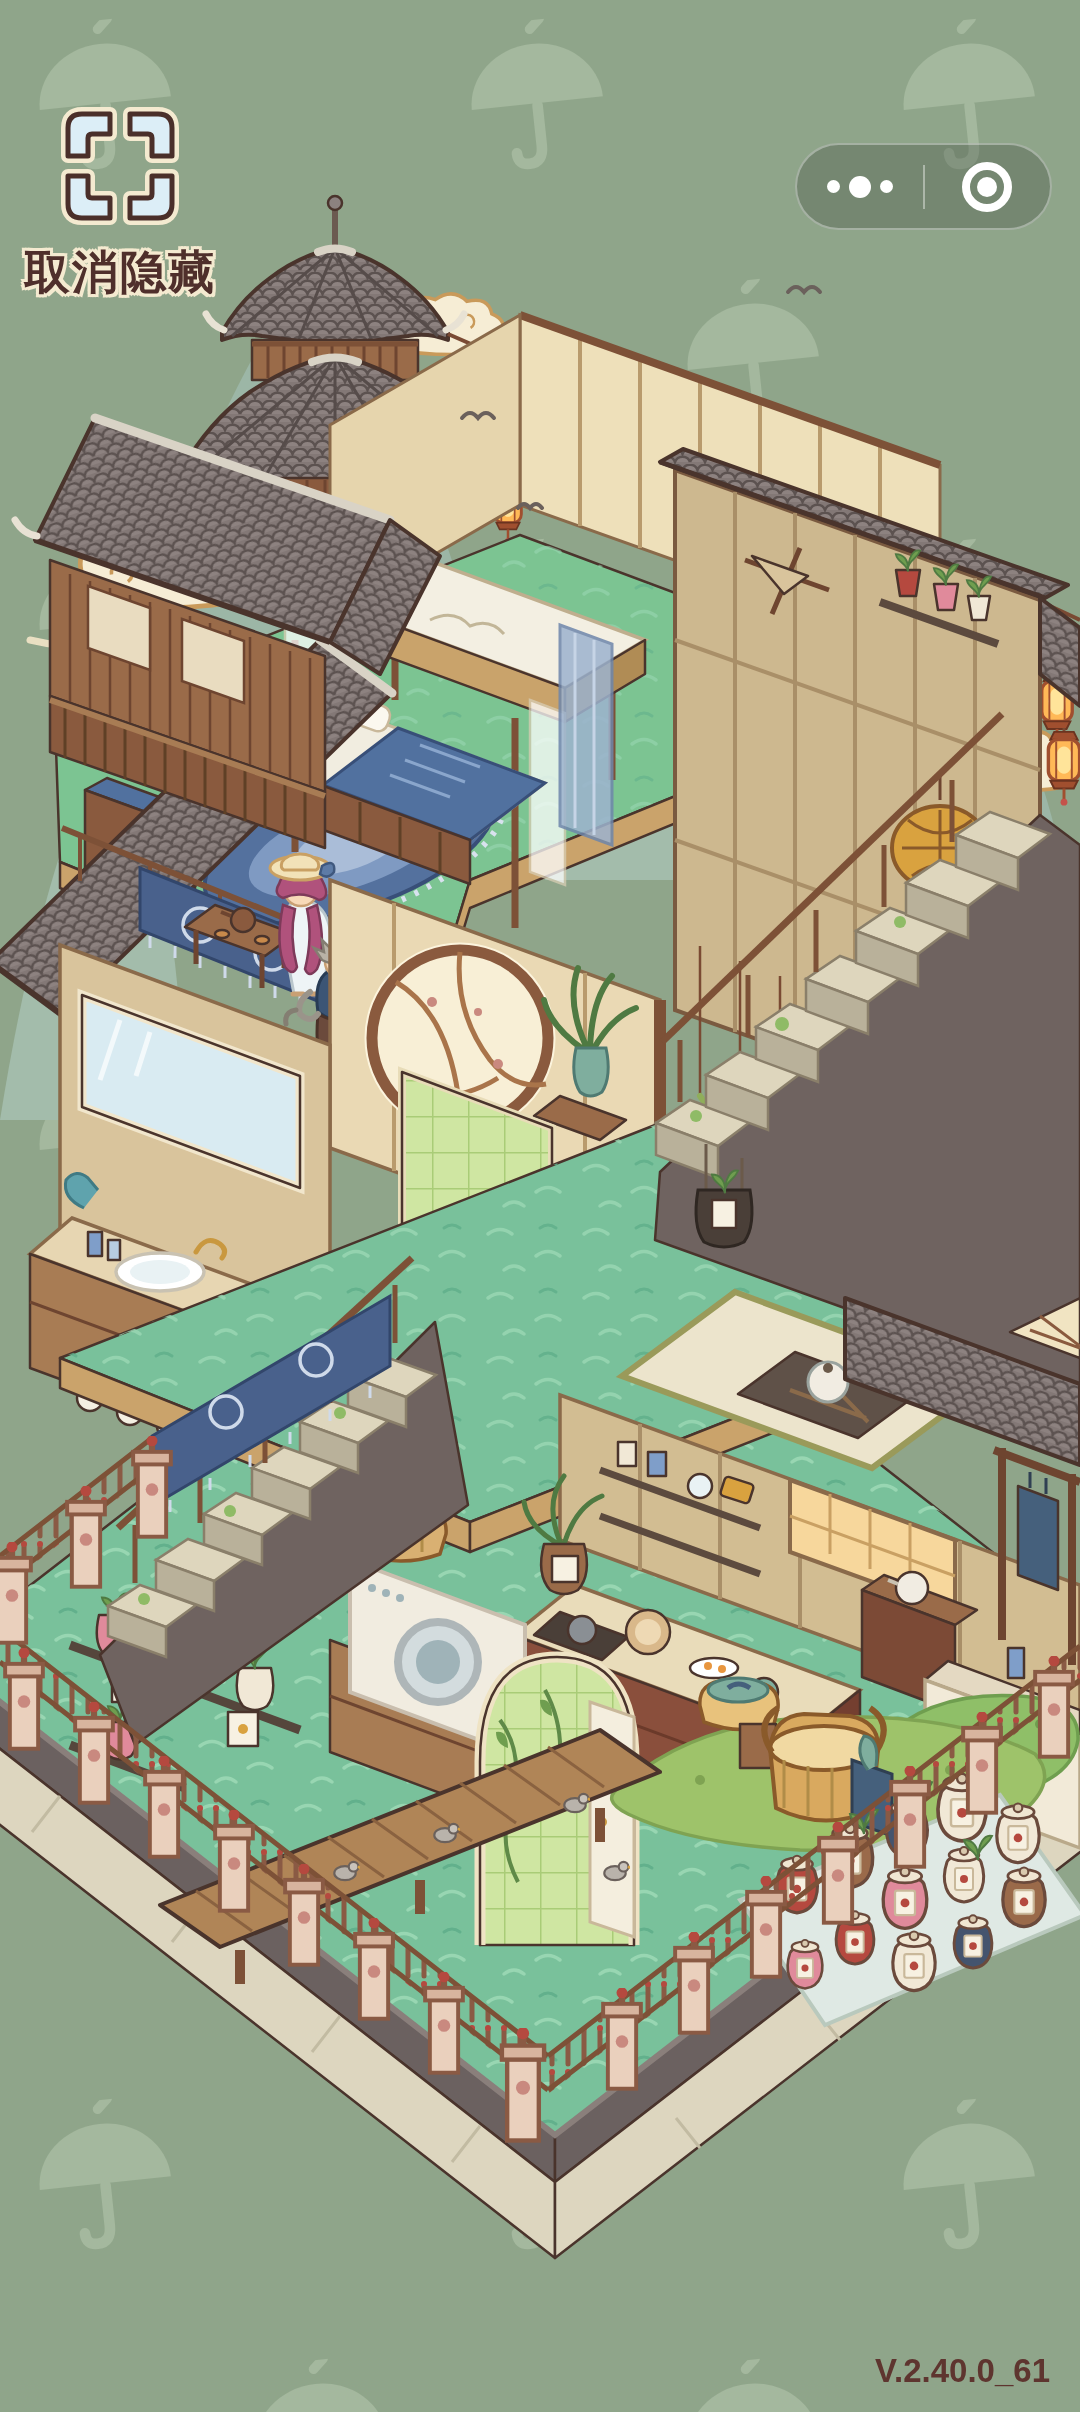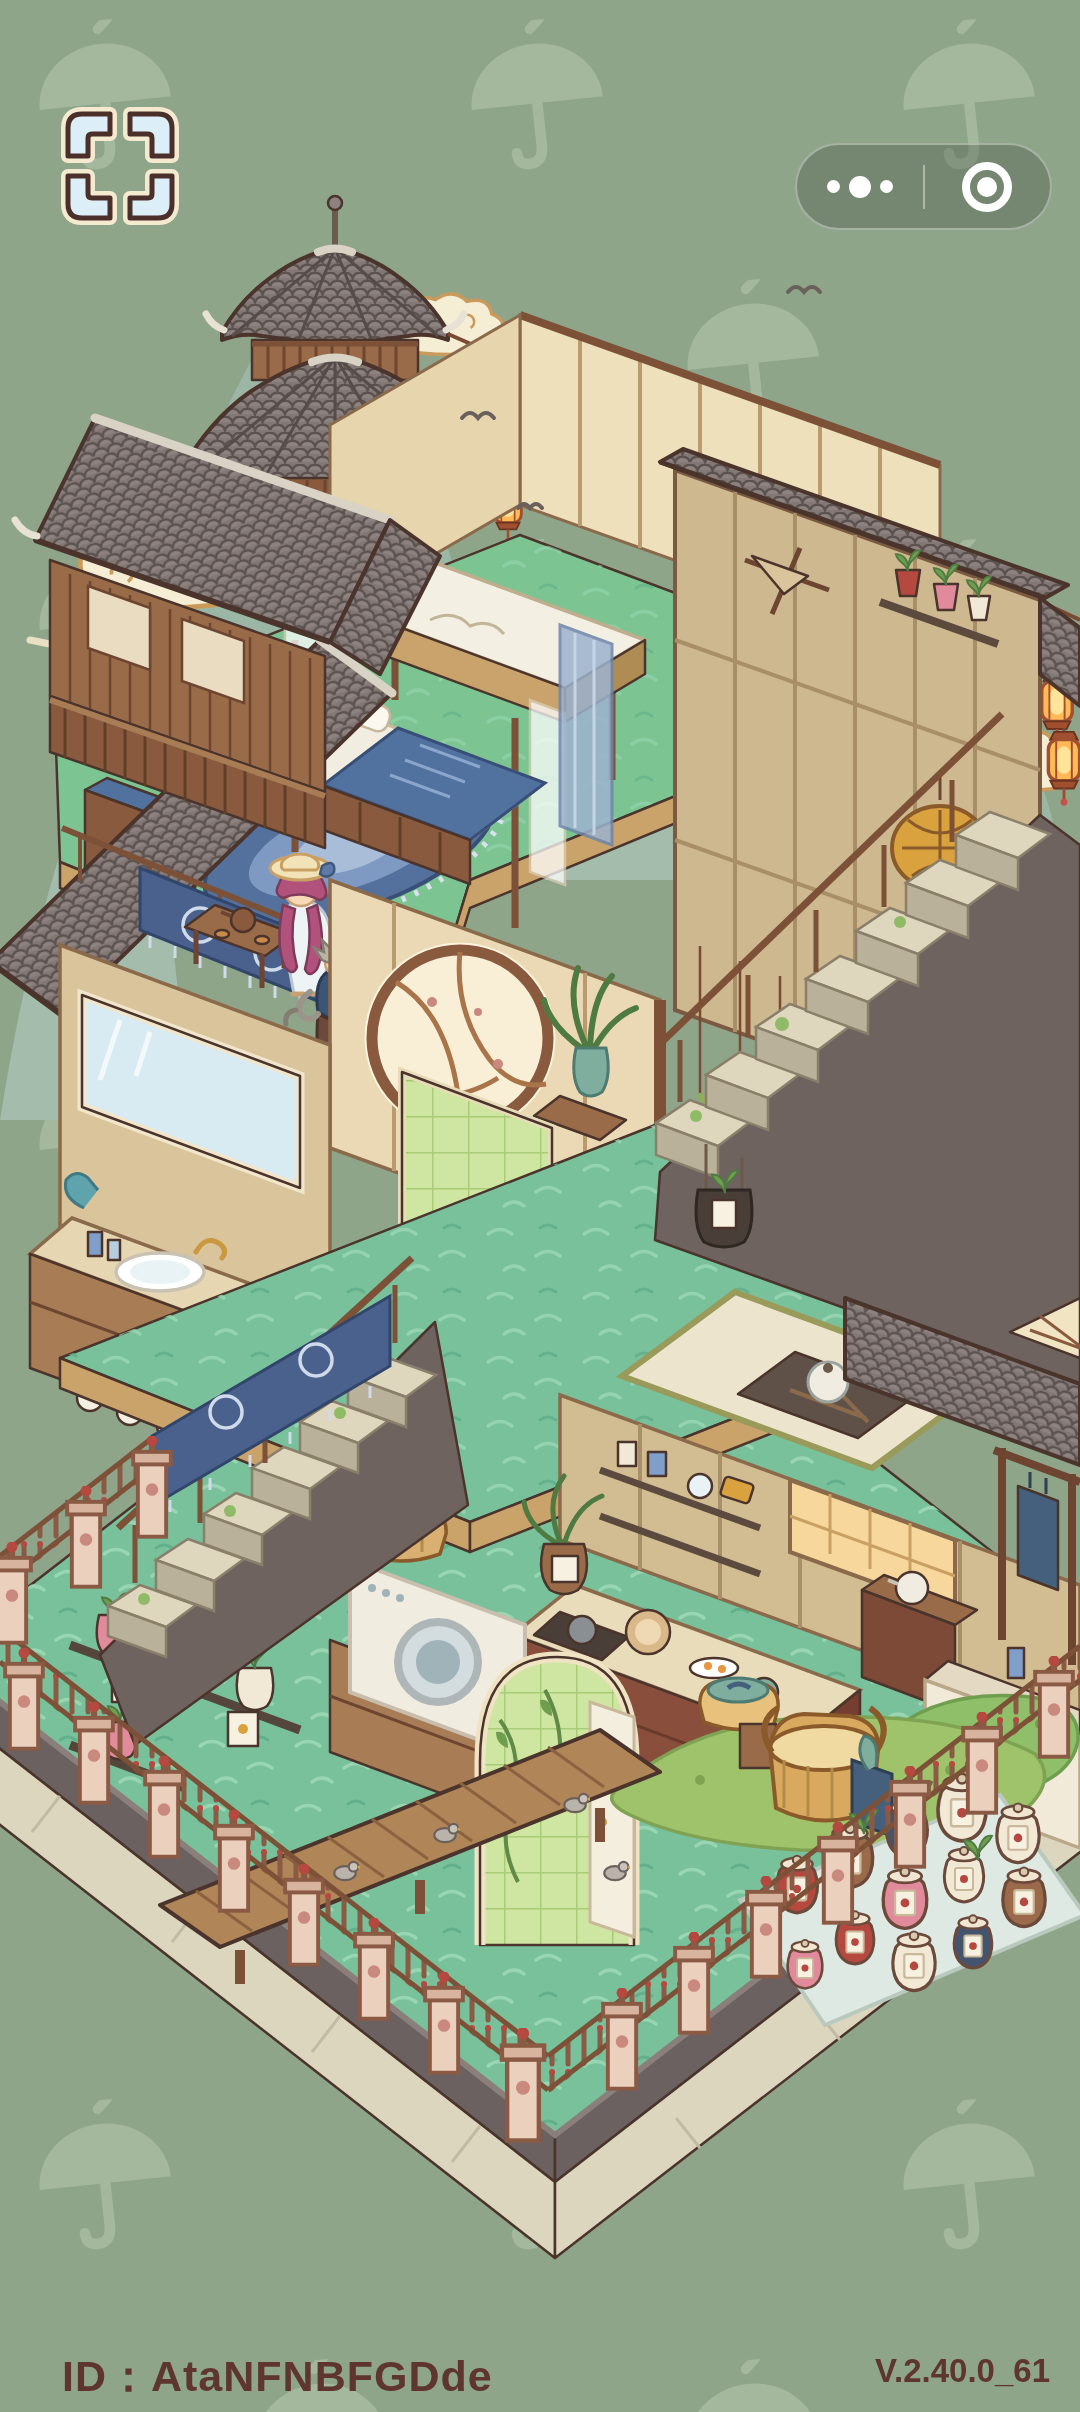--- a/index.html
+++ b/index.html
@@ -684,33 +684,33 @@
         <path d="M14,76 V104 Q14,118 28,118 H56 V98 H38 Q34,98 34,94 V76 Z"></path>
         <path d="M118,76 V104 Q118,118 104,118 H76 V98 H94 Q98,98 98,94 V76 Z"></path>
       </g>
       <g stroke="#4a2f2a" stroke-width="5" fill="#dceef7" stroke-linejoin="round">
         <path d="M14,56 V28 Q14,14 28,14 H56 V34 H38 Q34,34 34,38 V56 Z"></path>
         <path d="M118,56 V28 Q118,14 104,14 H76 V34 H94 Q98,34 98,38 V56 Z"></path>
         <path d="M14,76 V104 Q14,118 28,118 H56 V98 H38 Q34,98 34,94 V76 Z"></path>
         <path d="M118,76 V104 Q118,118 104,118 H76 V98 H94 Q98,98 98,94 V76 Z"></path>
       </g>
     </svg>
+    <span class="lbl">取消隐藏</span>
   </div>
 
   <div class="capsule">
     <div class="cap-half">
       <span class="dots">
           <i></i>
           <i class="big"></i>
           <i></i>
         </span>
     </div>
     <div class="cap-div"></div>
     <div class="cap-half">
       <span class="target">
           <i></i>
         </span>
     </div>
   </div>
 
-  <div class="footer-id">ID：AtaNFNBFGDde</div>
   <div class="footer-ver">V.2.40.0_61</div>
 </div>
 
 </body></html>

